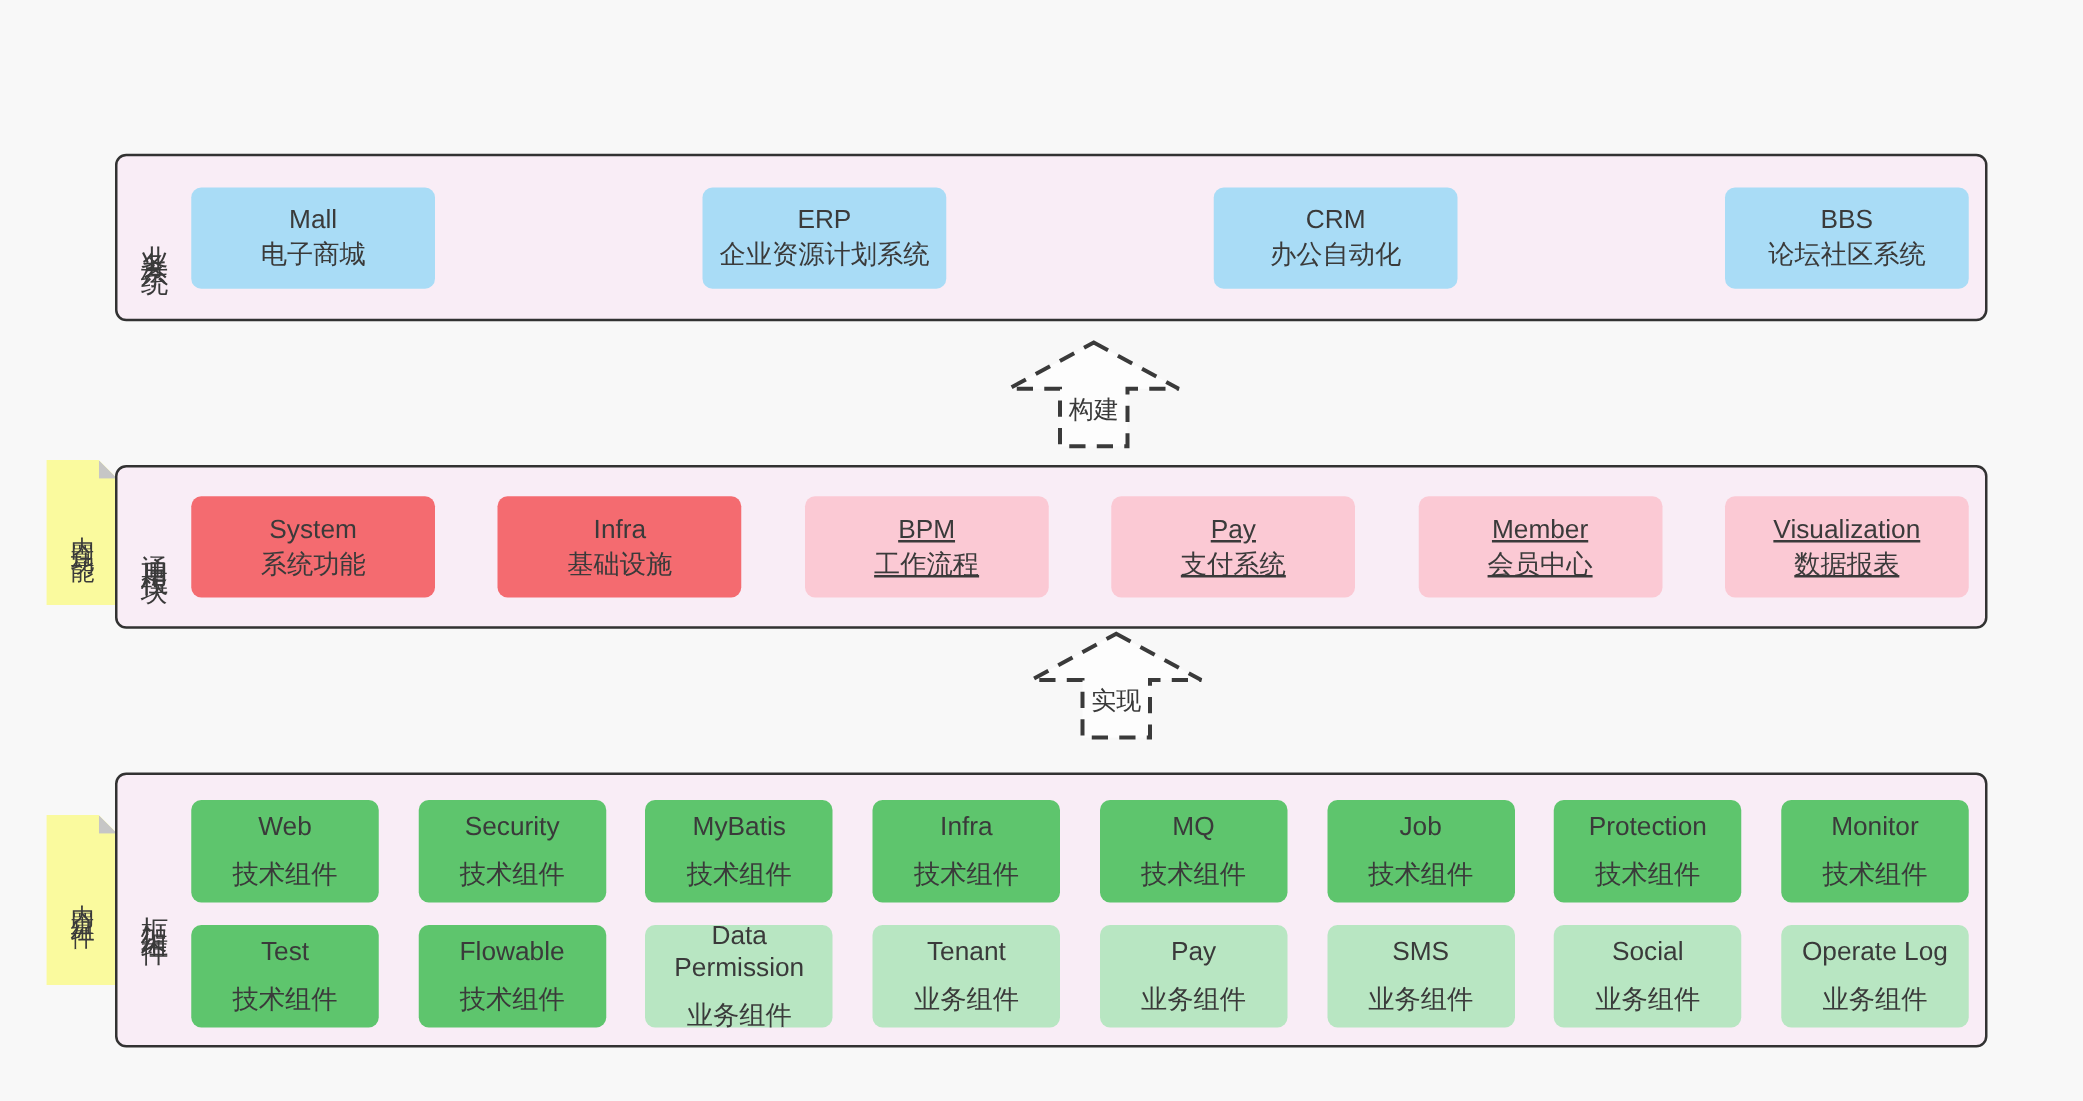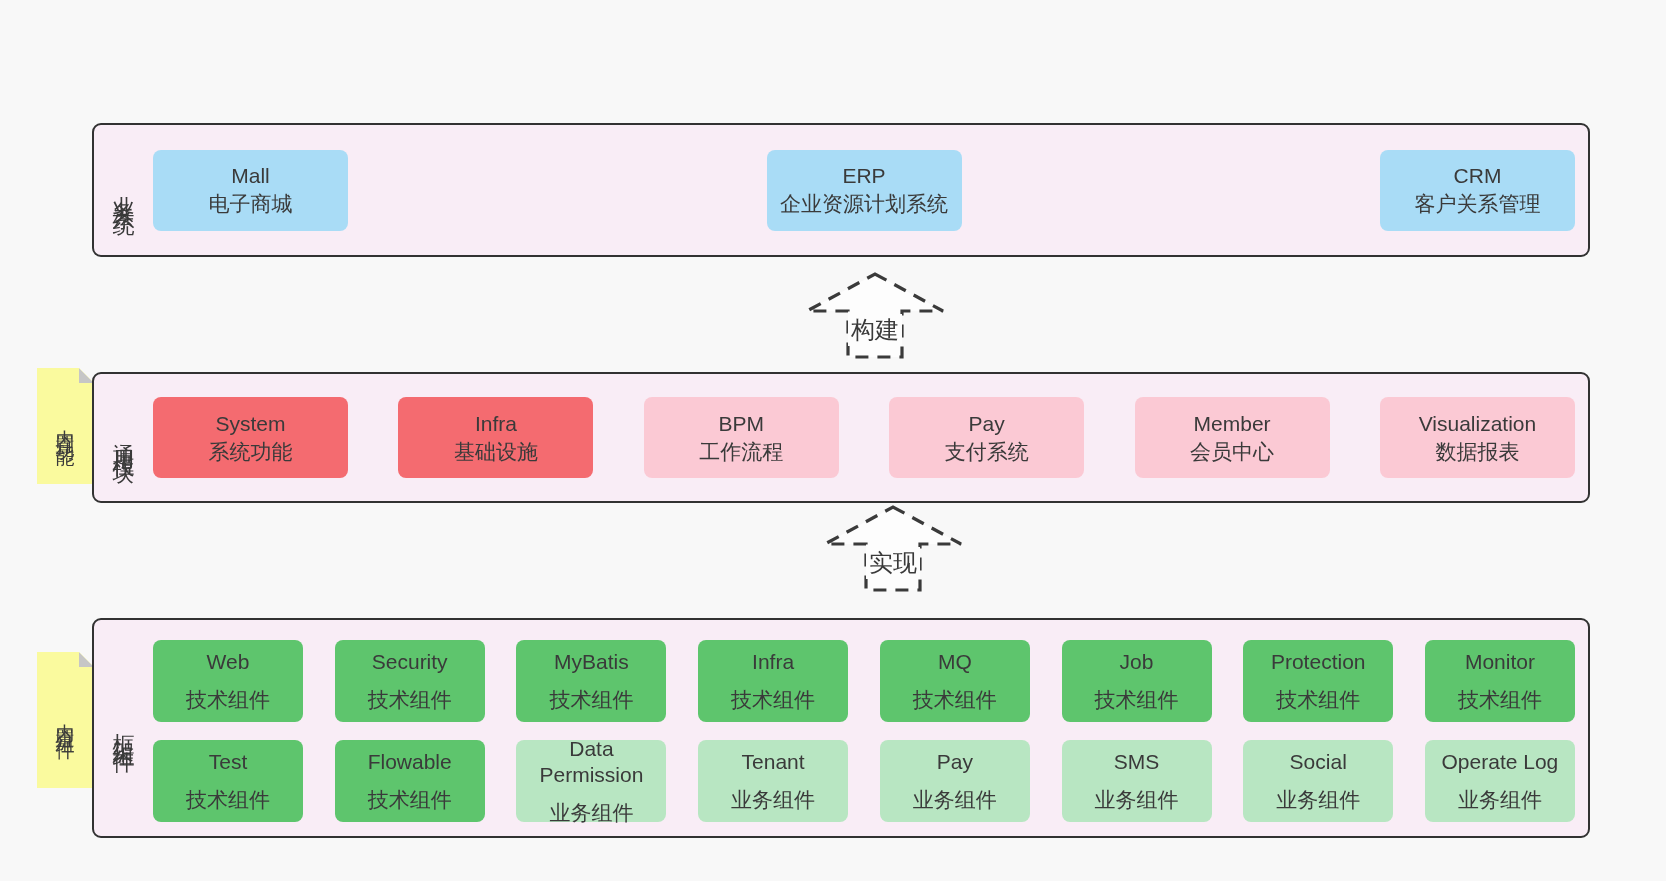--- a/index.html
+++ b/index.html
@@ -28,21 +28,21 @@
 
   .box {
     box-sizing:border-box; border-radius:8px; padding:0 4px;
     display:flex; flex-direction:column; justify-content:center; align-items:center;
     text-align:center; font-size:21px; line-height:28px;
   }
   .box.wide  { width:195px; height:81px; }
   .box.small { width:150px; height:82px; line-height:26px;gap:12px; }
   .blue  { background:#a9dcf6; }
   .red   { background:#f46b70; }
-  .pink  { background:#fbc9d4; }
+  .pink  { background:#fbc9d4;text-decoration:underline; }
   .green { background:#5ec56d; }
   .lightgreen { background:#b8e6c2; }
 
   .note {
     position:absolute; left:37px; width:57px; background:#fafa9e;
     clip-path:polygon(0 0, calc(100% - 15px) 0, 100% 15px, 100% 100%, 0 100%);
     display:flex; align-items:center; justify-content:center;
   }
   #note-features   { top:368px; height:116px; }
   #note-components { top:652px; height:136px; }
@@ -50,21 +50,21 @@
           clip-path:polygon(0 0, 100% 100%, 0 100%); }
   .note-text { writing-mode:vertical-rl; text-orientation:upright; font-size:19px;
                letter-spacing:6px; line-height:1; color:#3a3a3a; }
 
   .arrow { position:absolute; width:140px; height:90px; }
   #arrow-build     { left:805px; top:271px; }
   #arrow-implement { left:823px; top:504px;text-align:center; }
   .arrow svg { display:block; }
   .arrow-label {
     position:absolute; left:50%; top:43px; transform:translateX(-50%);
-    background:#fdfdfd; font-size:24px; padding:0 3px; white-space:nowrap; color:#3a3a3a;
+    background:#fdfdfd; font-size:20px; padding:0 3px; white-space:nowrap; color:#3a3a3a;
   }
 </style>
 </head>
 <body>
 
 <div class="stage">
 
   <div class="note" id="note-features">
     <span class="fold"></span>
     <span class="note-text">内置功能</span>
@@ -82,21 +82,25 @@
       <div class="box wide blue">
         <div>Mall</div>
         <div>电子商城</div>
       </div>
       <div class="box wide blue">
         <div>ERP</div>
         <div>企业资源计划系统</div>
       </div>
       <div class="box wide blue">
         <div>CRM</div>
-        <div>客户关系管理</div>
+        <div>办公自动化</div>
+      </div>
+      <div class="box wide blue">
+        <div>BBS</div>
+        <div>论坛社区系统</div>
       </div>
     </div>
   </div>
 
   <div class="arrow" id="arrow-build">
     <svg width="140" height="90" viewBox="0 0 140 90">
       <polygon points="70,3 138,40 97,40 97,86 43,86 43,40 2,40" fill="#fdfdfd" stroke="#3a3a3a" stroke-width="3.2" stroke-dasharray="13 9" stroke-linejoin="miter"></polygon>
     </svg>
     <div class="arrow-label">构建</div>
   </div>

